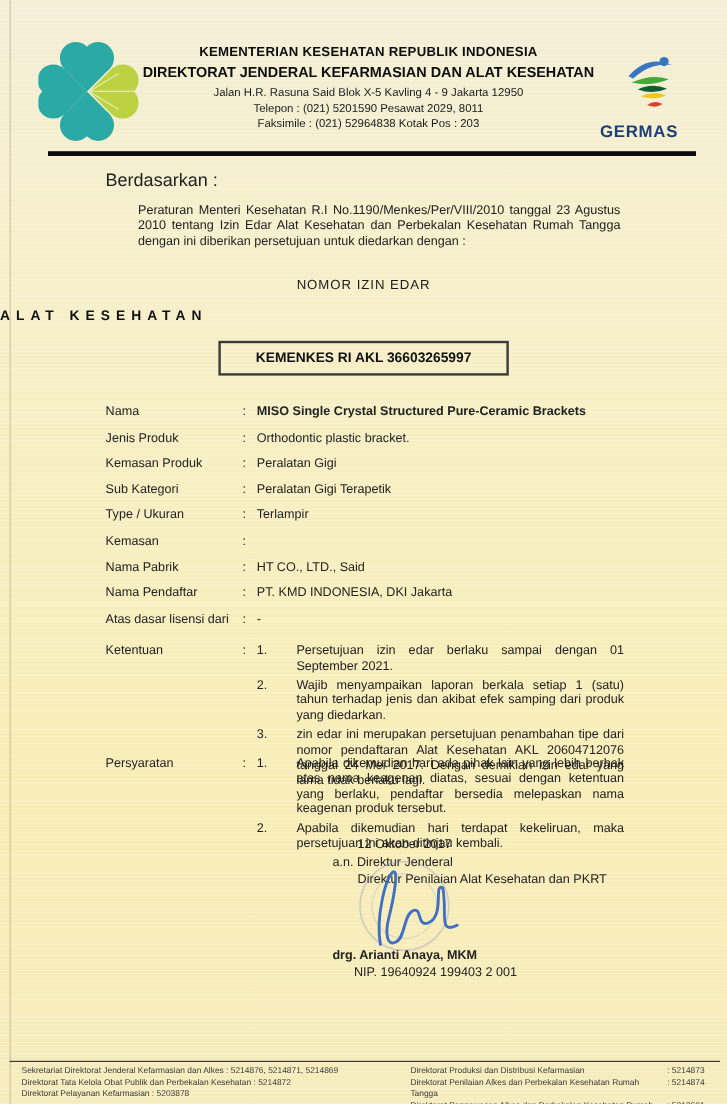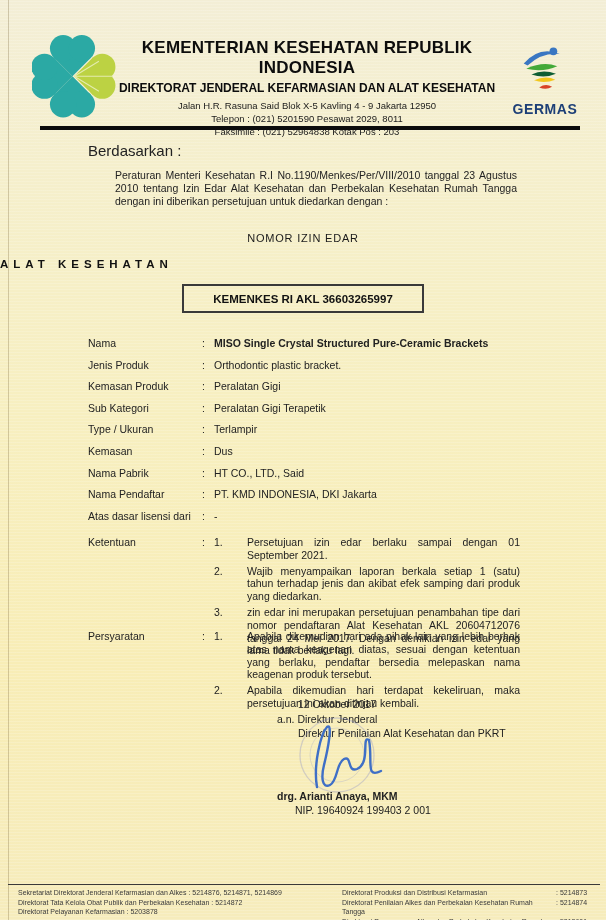--- a/index.html
+++ b/index.html
@@ -8,25 +8,25 @@
     font-family:"Liberation Sans",sans-serif;color:#222;
     background:
       repeating-linear-gradient(0deg, rgba(255,255,255,0.16) 0 1px, rgba(0,0,0,0) 1px 3px),
       linear-gradient(180deg,#f3eed6 0%,#f5efcc 18%,#f7efc0 45%,#f8edb6 72%,#f6ecbc 100%);
   }
   #page::before{content:"";position:absolute;left:8px;top:0;bottom:0;width:1px;background:rgba(120,100,60,.30);}
 
   
   .kemenkes-logo{position:absolute;left:32px;top:34px;width:88px;height:88px;}
   .header-text{position:absolute;left:112px;right:104px;top:38px;text-align:center;color:#0d0d0d;}
-  .ministry{font-size:17px;font-weight:bold;letter-spacing:.2px;}
+  .ministry{font-size:11px;font-weight:bold;letter-spacing:.2px;}
   .directorate{font-size:12px;font-weight:bold;margin-top:3px;}
   .addr{font-size:9.5px;margin-top:4px;line-height:13px;color:#1b1b1b;}
   .addr div{white-space:nowrap;}
-  .germas{position:absolute;right:16px;top:40px;width:90px;text-align:center;}
+  .germas{position:absolute;right:16px;top:40px;width:90px;}
   .germas svg{width:58px;height:60px;display:block;margin:0 auto;}
   .germas-label{font-size:14px;font-weight:bold;color:#1d3f77;letter-spacing:.6px;margin-top:1px;}
   .header-rule{position:absolute;left:40px;right:26px;top:126px;height:4px;background:#0c0c0c;}
 
   
   .based-on{position:absolute;left:88px;top:142px;font-size:15px;}
   .paragraph{position:absolute;left:115px;width:402px;top:169px;font-size:10.5px;line-height:12.8px;text-align:justify;}
 
   
   .license-heading{position:absolute;left:0;right:0;top:232px;text-align:center;font-size:11px;letter-spacing:.8px;color:#1a1a1a;}
@@ -141,21 +141,20 @@
       <span>Peralatan Gigi Terapetik</span>
     </div>
     <div class="field-row">
       <span>Type / Ukuran</span>
       <span>:</span>
       <span>Terlampir</span>
     </div>
     <div class="field-row">
       <span>Kemasan</span>
       <span>:</span>
-      <span>Dus</span>
     </div>
     <div class="field-row">
       <span>Nama Pabrik</span>
       <span>:</span>
       <span>HT CO., LTD., Said</span>
     </div>
     <div class="field-row">
       <span>Nama Pendaftar</span>
       <span>:</span>
       <span>PT. KMD INDONESIA, DKI Jakarta</span>

